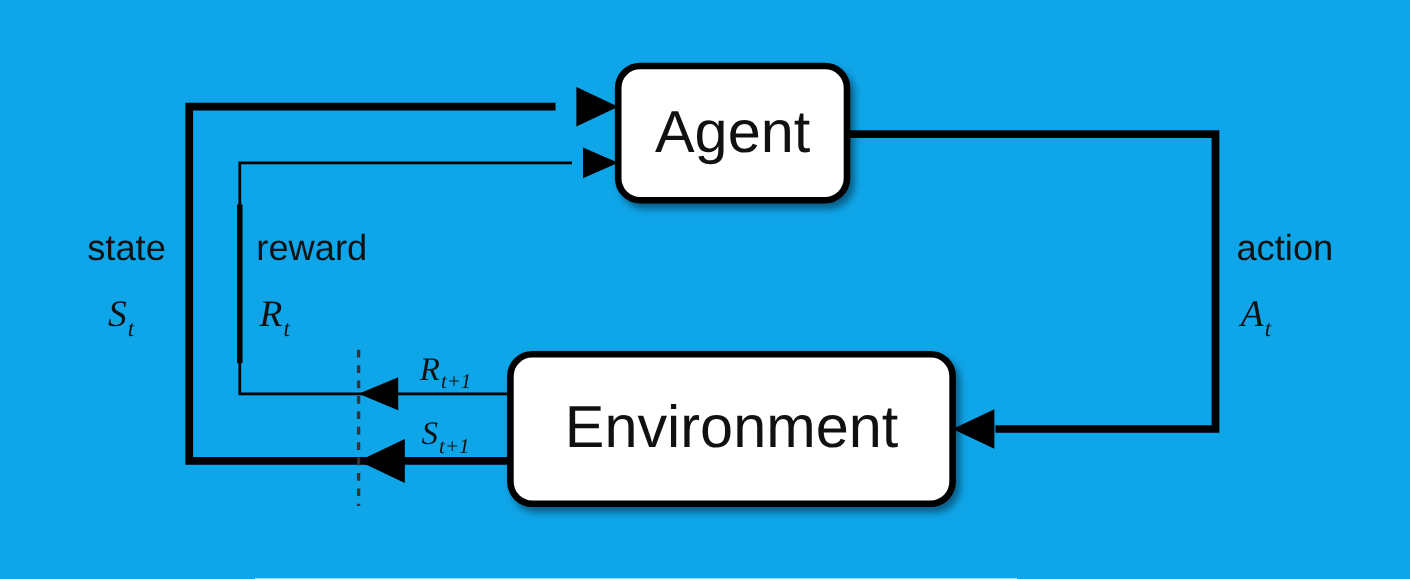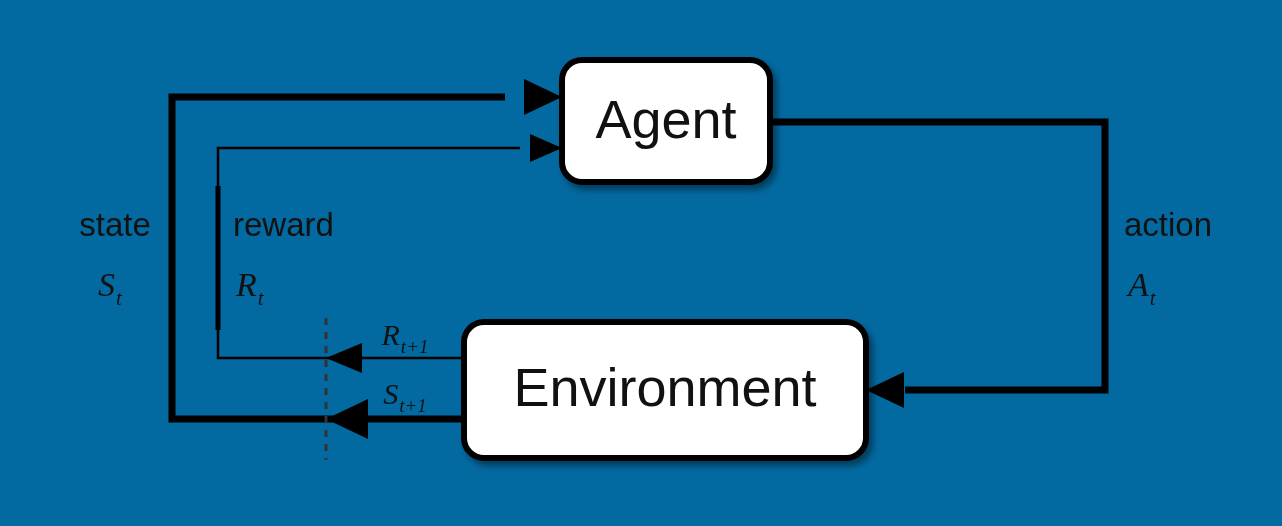--- a/index.html
+++ b/index.html
@@ -11,21 +11,21 @@
   body {
     width: 1282px;
     height: 526px;
     overflow: hidden;
     font-family: "Liberation Sans", sans-serif;
   }
   #diagram-root {
     position: relative;
     width: 1282px;
     height: 526px;
-    background: #0369a1;
+    background: #0ea5e9;
   }
   svg.diagram-canvas {
     display: block;
     width: 1282px;
     height: 526px;
   }
   .node-box {
     fill: #ffffff;
     stroke: #000000;
     stroke-width: 6;

